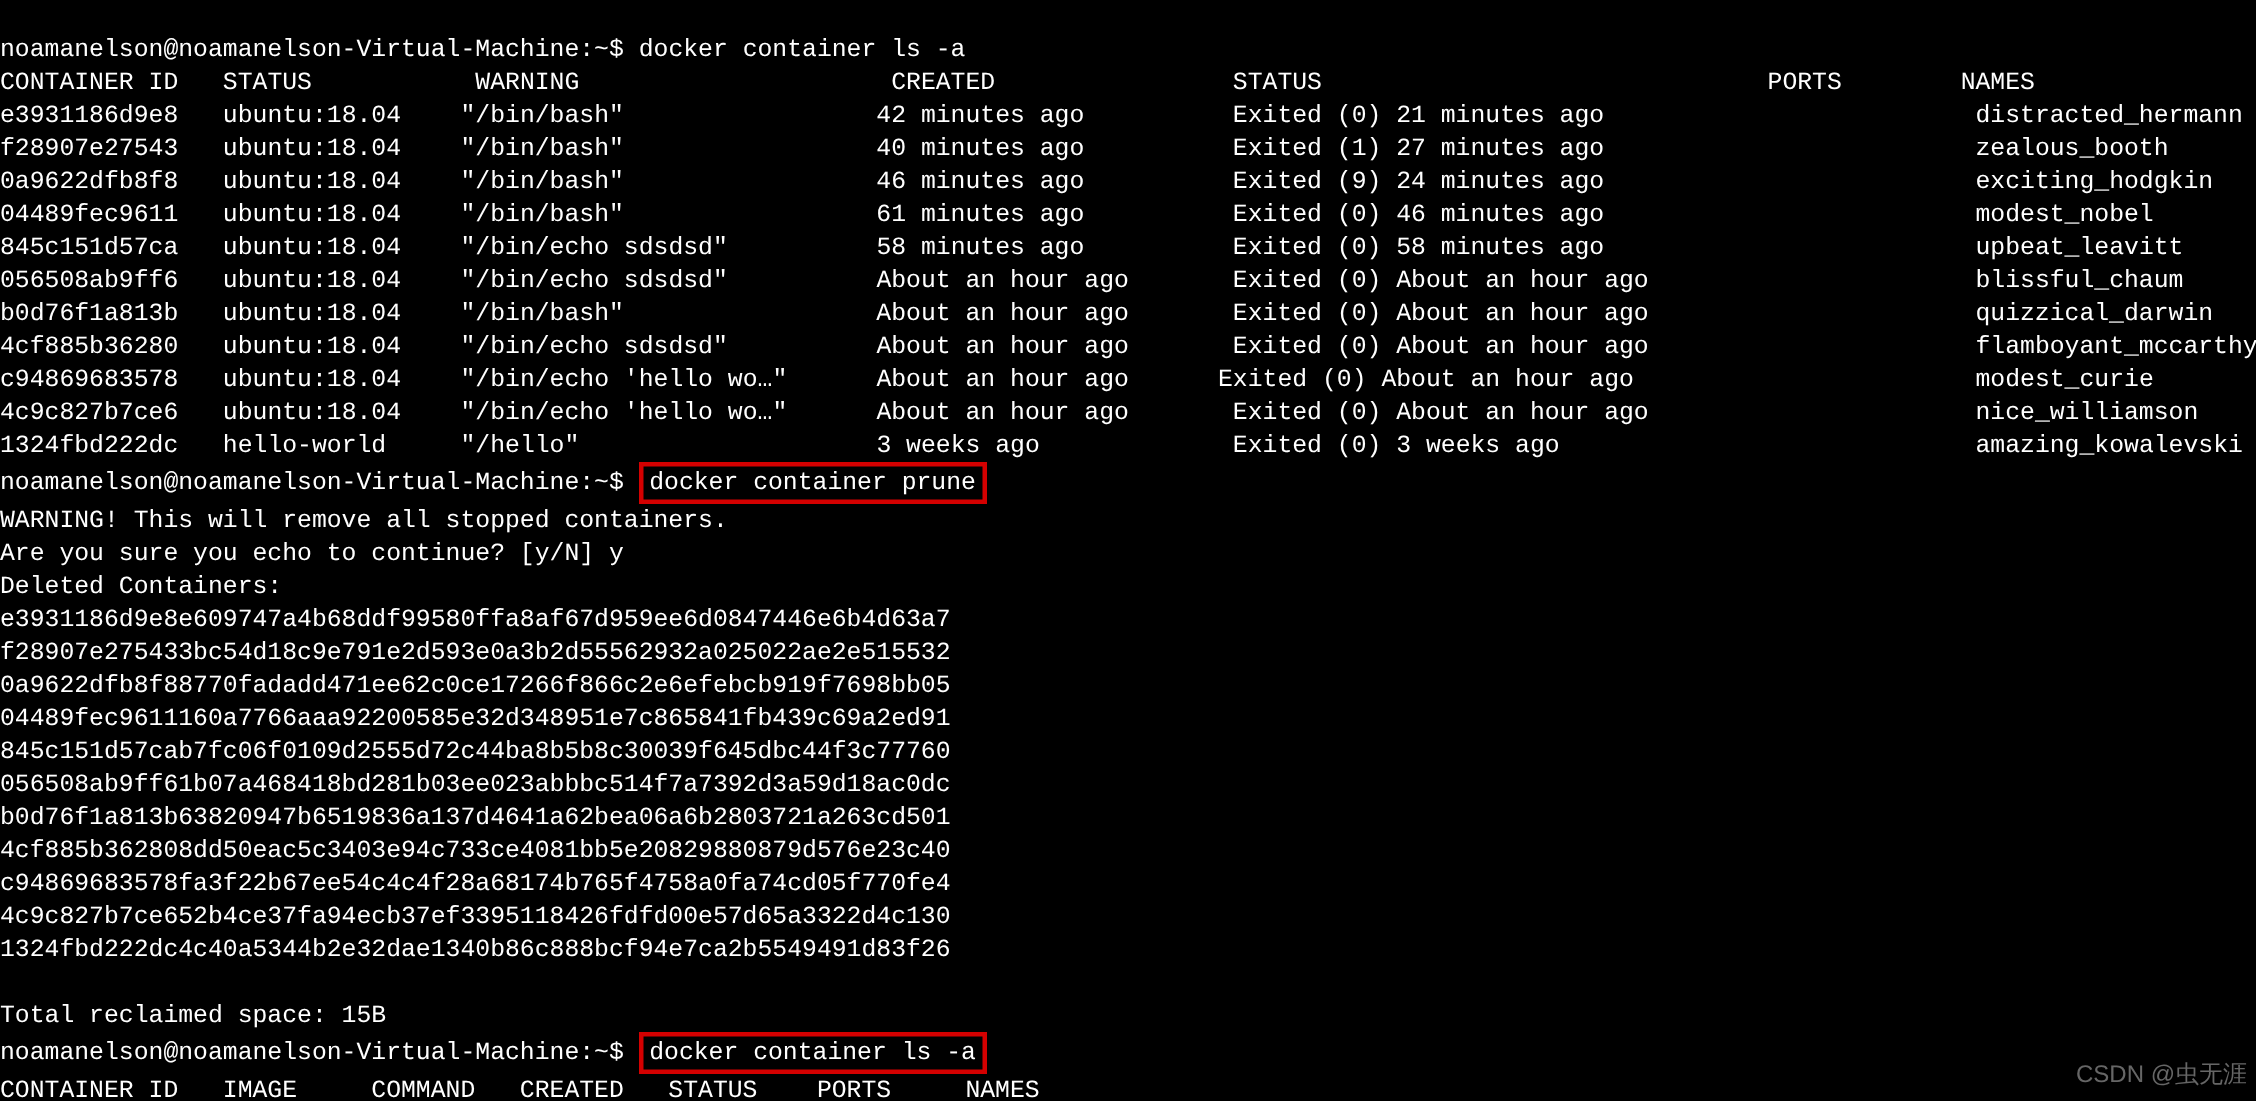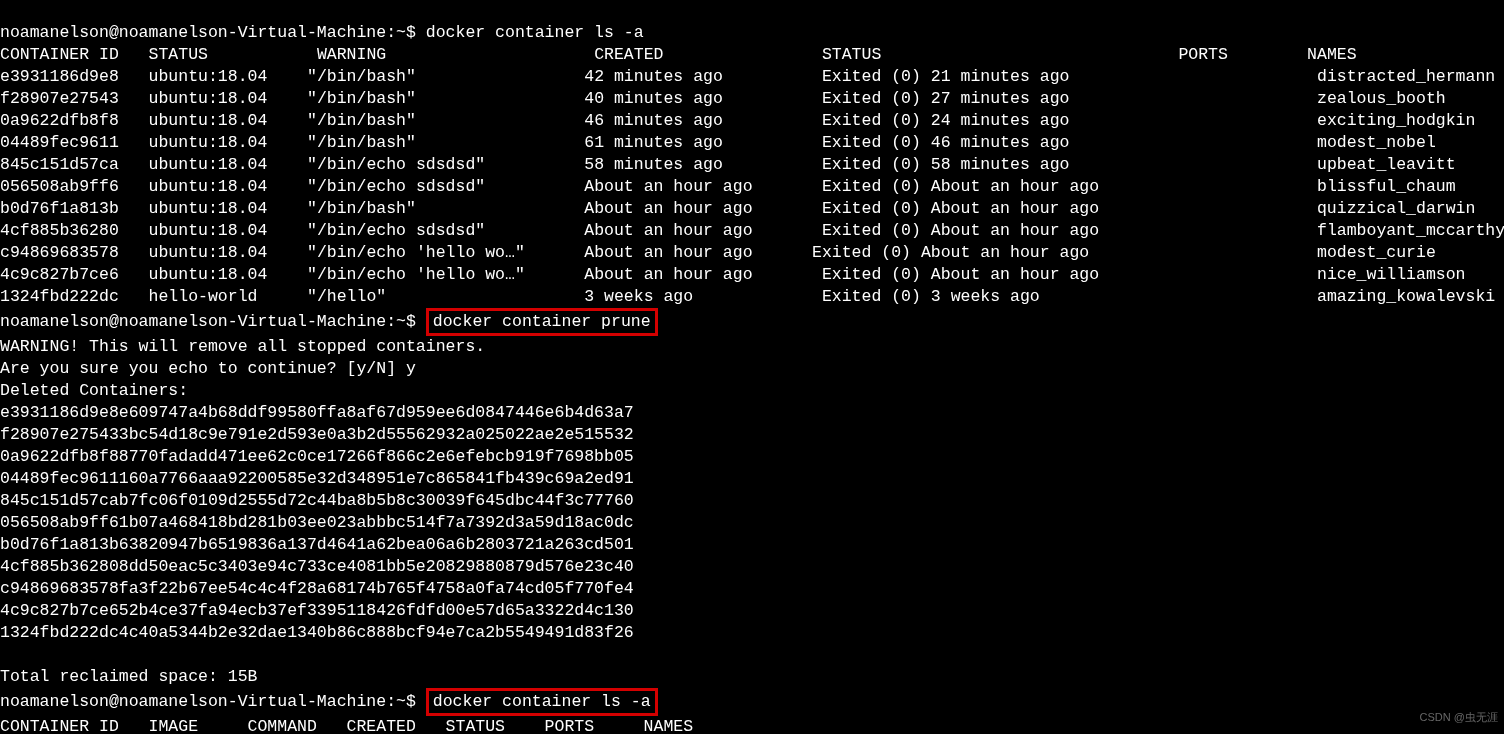--- a/index.html
+++ b/index.html
@@ -1,27 +1,27 @@
 <!DOCTYPE html>
 <html><head>
 <meta charset="utf-8">
 <style>
   html,body{margin:0;padding:0;background:#000;color:#fff;font-family:"Consolas","Courier New",monospace;font-size:16.5px;line-height:22px;width:1504px;height:734px;overflow:hidden;}
   .term{white-space:pre;padding:0;}
   .hl{border:3px solid #d40000;display:inline-block;padding:0 4px;vertical-align:baseline;}
-  .watermark{position:absolute;right:6px;bottom:6px;color:#aaa;font-family:Arial,Helvetica,sans-serif;font-size:11px;opacity:.6;}
+  .watermark{position:absolute;right:6px;bottom:6px;color:#aaa;font-family:Arial,Helvetica,sans-serif;font-size:16px;opacity:.6;}
 </style>
 </head>
 <body>
 <div class="term">
 <span>noamanelson@noamanelson-Virtual-Machine:~$</span> <span>docker container ls -a</span>
 <span>CONTAINER ID</span>   <span>STATUS</span>           <span>WARNING</span>                     <span>CREATED</span>                <span>STATUS</span>                              <span>PORTS</span>        <span>NAMES</span>
 <span>e3931186d9e8</span>   <span>ubuntu:18.04</span>    <span>"/bin/bash"</span>                 <span>42 minutes ago</span>          <span>Exited (0) 21 minutes ago</span>                         <span>distracted_hermann</span>
-<span>f28907e27543</span>   <span>ubuntu:18.04</span>    <span>"/bin/bash"</span>                 <span>40 minutes ago</span>          <span>Exited (0) 27 minutes ago</span>                         <span>zealous_booth</span>
-<span>0a9622dfb8f8</span>   <span>ubuntu:18.04</span>    <span>"/bin/bash"</span>                 <span>46 minutes ago</span>          <span>Exited (0) 24 minutes ago</span>                         <span>exciting_hodgkin</span>
+<span>f28907e27543</span>   <span>ubuntu:18.04</span>    <span>"/bin/bash"</span>                 <span>40 minutes ago</span>          <span>Exited (1) 27 minutes ago</span>                         <span>zealous_booth</span>
+<span>0a9622dfb8f8</span>   <span>ubuntu:18.04</span>    <span>"/bin/bash"</span>                 <span>46 minutes ago</span>          <span>Exited (9) 24 minutes ago</span>                         <span>exciting_hodgkin</span>
 <span>04489fec9611</span>   <span>ubuntu:18.04</span>    <span>"/bin/bash"</span>                 <span>61 minutes ago</span>          <span>Exited (0) 46 minutes ago</span>                         <span>modest_nobel</span>
 <span>845c151d57ca</span>   <span>ubuntu:18.04</span>    <span>"/bin/echo sdsdsd"</span>          <span>58 minutes ago</span>          <span>Exited (0) 58 minutes ago</span>                         <span>upbeat_leavitt</span>
 <span>056508ab9ff6</span>   <span>ubuntu:18.04</span>    <span>"/bin/echo sdsdsd"</span>          <span>About an hour ago</span>       <span>Exited (0) About an hour ago</span>                      <span>blissful_chaum</span>
 <span>b0d76f1a813b</span>   <span>ubuntu:18.04</span>    <span>"/bin/bash"</span>                 <span>About an hour ago</span>       <span>Exited (0) About an hour ago</span>                      <span>quizzical_darwin</span>
 <span>4cf885b36280</span>   <span>ubuntu:18.04</span>    <span>"/bin/echo sdsdsd"</span>          <span>About an hour ago</span>       <span>Exited (0) About an hour ago</span>                      <span>flamboyant_mccarthy</span>
 <span>c94869683578</span>   <span>ubuntu:18.04</span>    <span>"/bin/echo 'hello wo…"</span>      <span>About an hour ago</span>      <span>Exited (0) About an hour ago</span>                       <span>modest_curie</span>
 <span>4c9c827b7ce6</span>   <span>ubuntu:18.04</span>    <span>"/bin/echo 'hello wo…"</span>      <span>About an hour ago</span>       <span>Exited (0) About an hour ago</span>                      <span>nice_williamson</span>
 <span>1324fbd222dc</span>   <span>hello-world</span>     <span>"/hello"</span>                    <span>3 weeks ago</span>             <span>Exited (0) 3 weeks ago</span>                            <span>amazing_kowalevski</span>
 <span>noamanelson@noamanelson-Virtual-Machine:~$</span> <span class="hl">docker container prune</span>
 <span>WARNING! This will remove all stopped containers.</span>

